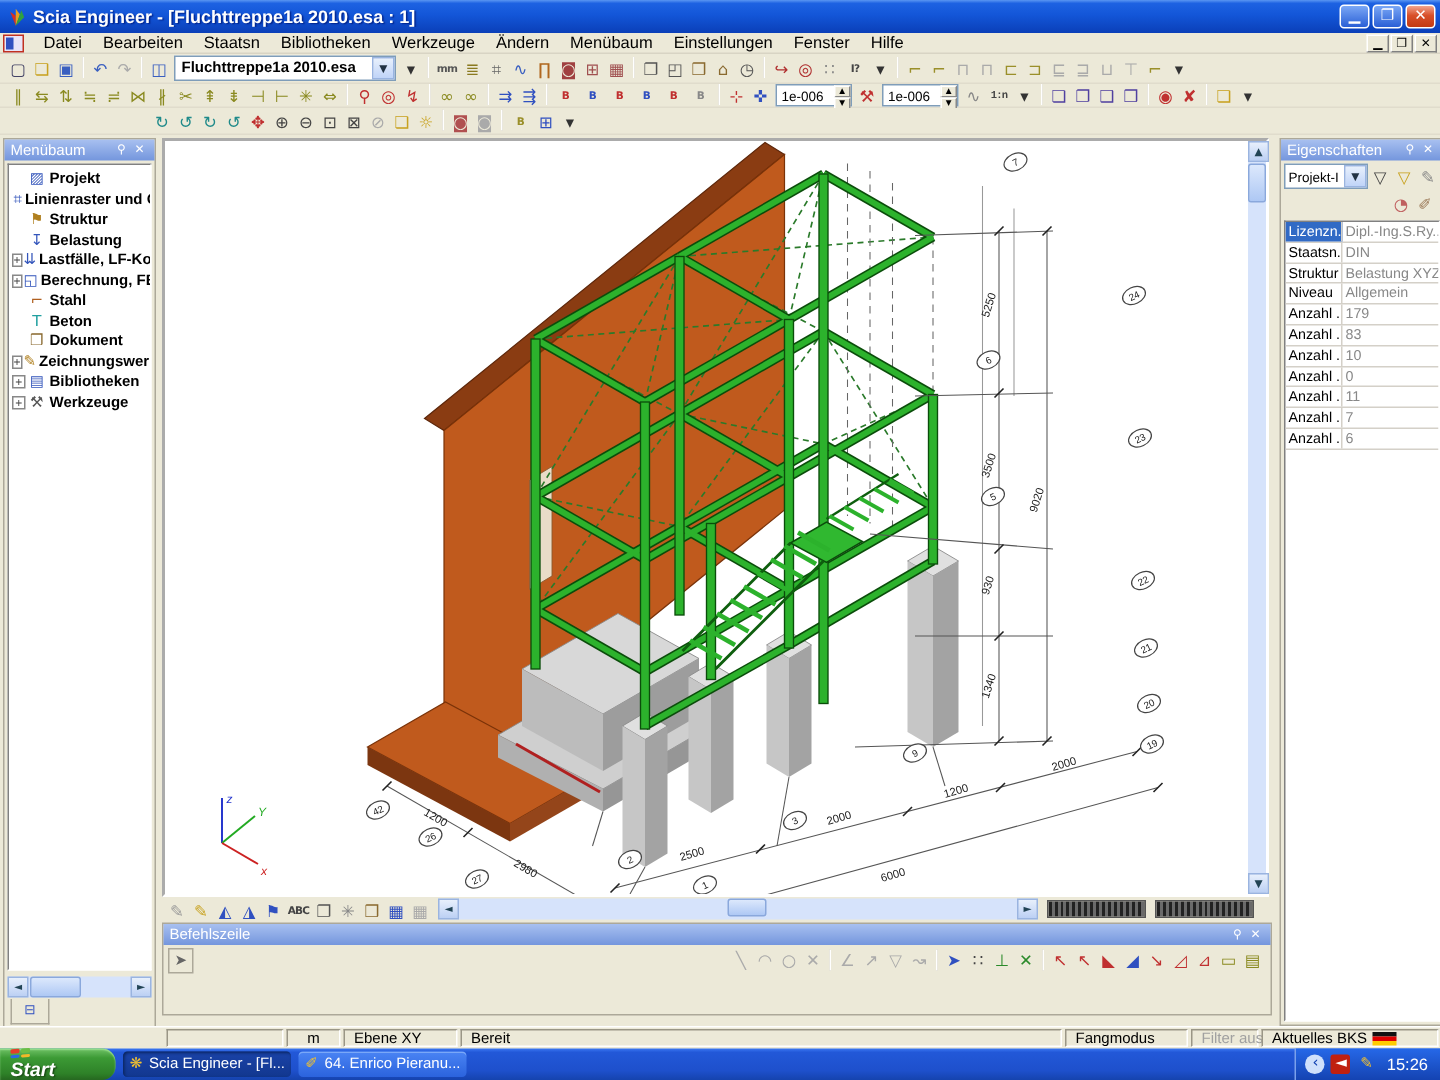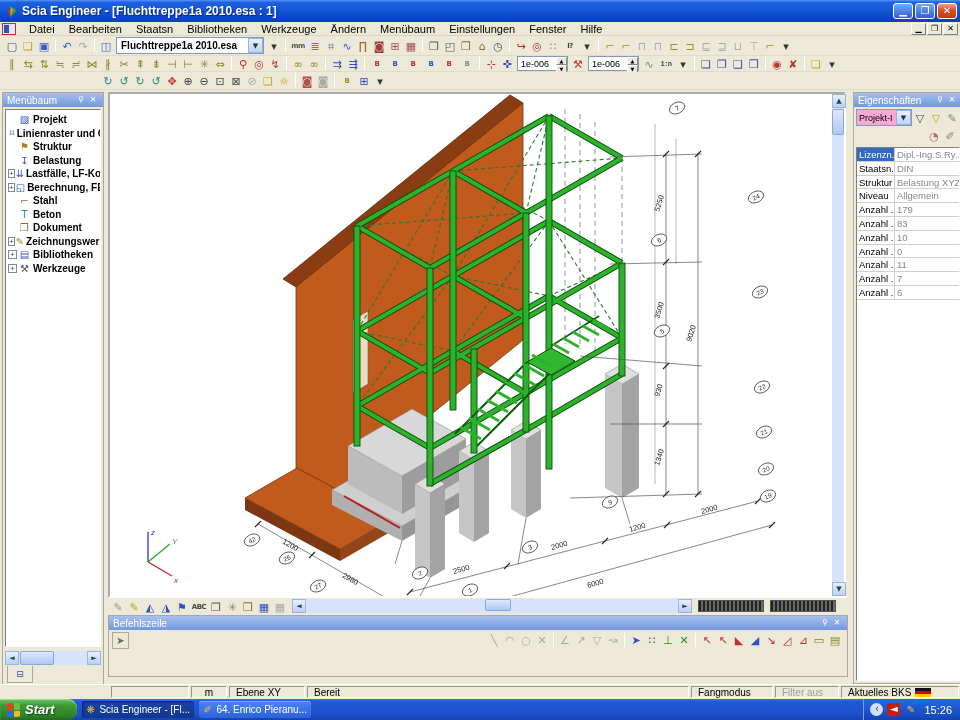--- a/index.html
+++ b/index.html
@@ -105,21 +105,21 @@
     background:#ece9d8; font-size:10px; text-align:center; line-height:15px; color:#666;
     font-family:"DejaVu Sans",sans-serif; }
   #snapbar { position:absolute; right:4px; top:2px; display:flex; align-items:center; }
   #cmd-input { position:absolute; left:4px; right:4px; top:26px; height:17px; background:#fff;
     border:1px solid #808080; border-color:#808080 #fff #fff #808080; font-size:10px; padding:1px 4px;
     font-family:"Liberation Sans",sans-serif; }
 
   
   #eigen-panel { left:853px; top:92px; width:110px; height:592px; }
   #eigen-combo-row { display:flex; align-items:center; height:21px; padding:2px; }
-  #eigen-combo { display:inline-flex; align-items:center; width:56px; height:17px; background:#f9a8d4;
+  #eigen-combo { display:inline-flex; align-items:center; width:56px; height:17px; background:#ffffff;
     border:1px solid #7f9db9; font-size:9px; padding-left:2px; }
   #eigen-combo .cval { flex:1; overflow:hidden; white-space:nowrap; }
   #eigen-icons2 { display:flex; justify-content:flex-end; height:15px; padding-right:4px; }
   #prop-grid { position:absolute; left:2px; top:54px; right:2px; bottom:2px; background:#fff;
     border:1px solid #808080; border-color:#808080 #fff #fff #808080; overflow:hidden; }
   .prow { display:flex; height:13.8px; border-bottom:1px solid #d4d0c8; font-size:9.5px; }
   .pl { width:38px; border-right:1px solid #d4d0c8; padding:1px 2px; white-space:nowrap; overflow:hidden; }
   .pl.sel { background:#316ac5; color:#fff; }
   .pv { flex:1; padding:1px 2px; color:#888; white-space:nowrap; overflow:hidden; }
 
@@ -129,22 +129,22 @@
   .seg { border:1px solid; border-color:#9a9686 #fff #fff #9a9686; margin:1px; padding:0 6px;
     display:flex; align-items:center; white-space:nowrap; }
   .seg.gray { color:#a0a0a0; }
   #flag-de { width:16px; height:9px; margin-left:4px; display:inline-block; }
   #flag-de i { display:block; height:3px; }
 
   
   #taskbar { position:absolute; left:0; top:699px; width:960px; height:21px;
     background:linear-gradient(180deg,#3a77f2 0%,#2258d8 12%,#1e50cc 70%,#1543ae 100%); display:flex; align-items:center; }
   #start-btn { height:21px; width:77px; background:linear-gradient(180deg,#70c267 0%,#3c9a35 30%,#2e8128 80%,#25671f 100%);
-    border-radius:0 9px 9px 0; display:flex; align-items:center; color:#fff; font-style:italic; font-weight:bold;
-    font-size:13px; padding-left:7px; text-shadow:1px 1px 1px #1a4a14; box-shadow:inset 0 1px 1px #9adf90; }
+    border-radius:0 9px 9px 0; display:flex; align-items:flex-start; color:#fff; font-style:italic; font-weight:bold;
+    font-size:13px; padding-left:7px; text-shadow:1px 1px 1px #1a4a14; box-shadow:inset 0 1px 1px #9adf90;flex-direction:column; }
   #start-flag { width:14px; height:14px; display:inline-grid; grid-template-columns:6px 6px; gap:1px; margin-right:4px;
     transform:skewY(-4deg); }
   #start-flag i { border-radius:1px; }
   .task { height:17px; margin-left:5px; width:112px; border-radius:3px; display:flex; align-items:center;
     color:#fff; font-size:10px; padding:0 4px; white-space:nowrap; overflow:hidden;
     background:linear-gradient(180deg,#4a84f4,#2b63dd); box-shadow:inset 0 1px 0 #7aa8f8; }
   .task.active { background:linear-gradient(180deg,#1a43a8,#12378f); box-shadow:inset 1px 1px 2px #0a2560; }
   .task .tico { font-family:"DejaVu Sans",sans-serif; margin-right:4px; font-size:10px; }
   #tray { margin-left:auto; height:21px; display:flex; align-items:center;
     background:linear-gradient(180deg,#2668e8,#1443b2); border-left:1px solid #7aa0ec; padding:0 8px 0 4px; }
@@ -783,21 +783,21 @@
     </div>
   </div>
 
   <div id="statusbar">
     <span class="seg" style="width:108px;border:none"></span>
     <span class="seg" style="width:78px"></span>
     <span class="seg" style="width:36px;justify-content:center">m</span>
     <span class="seg" style="width:76px">Ebene XY</span>
     <span class="seg" style="flex:1">Bereit</span>
     <span class="seg" style="width:82px">Fangmodus</span>
-    <span class="seg gray" style="width:64px">Filter aus</span>
+    <span class="seg gray" style="width:45px">Filter aus</span>
     <span class="seg" style="width:118px">
       <span>Aktuelles BKS</span>
       <span id="flag-de">
           <i style="background:#111"></i>
           <i style="background:#d00"></i>
           <i style="background:#fc0"></i>
         </span>
     </span>
   </div>
 

